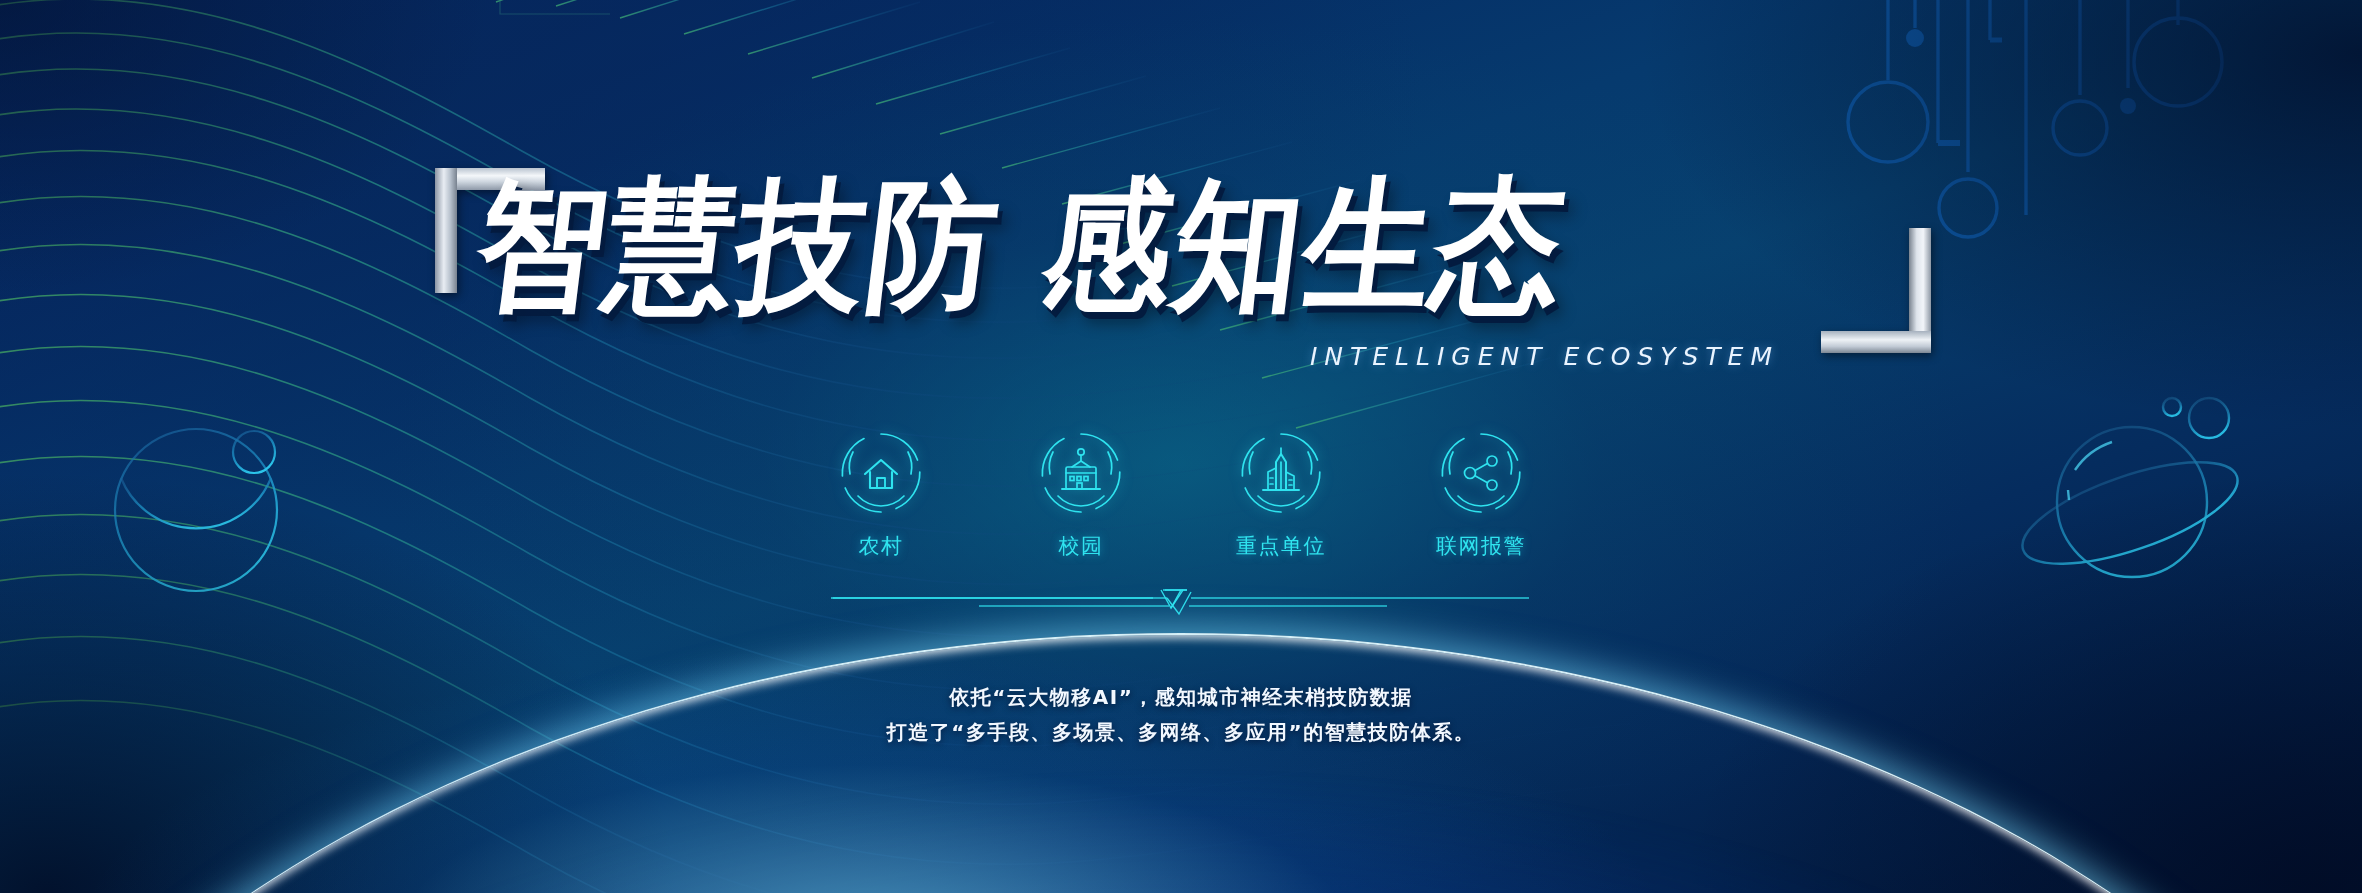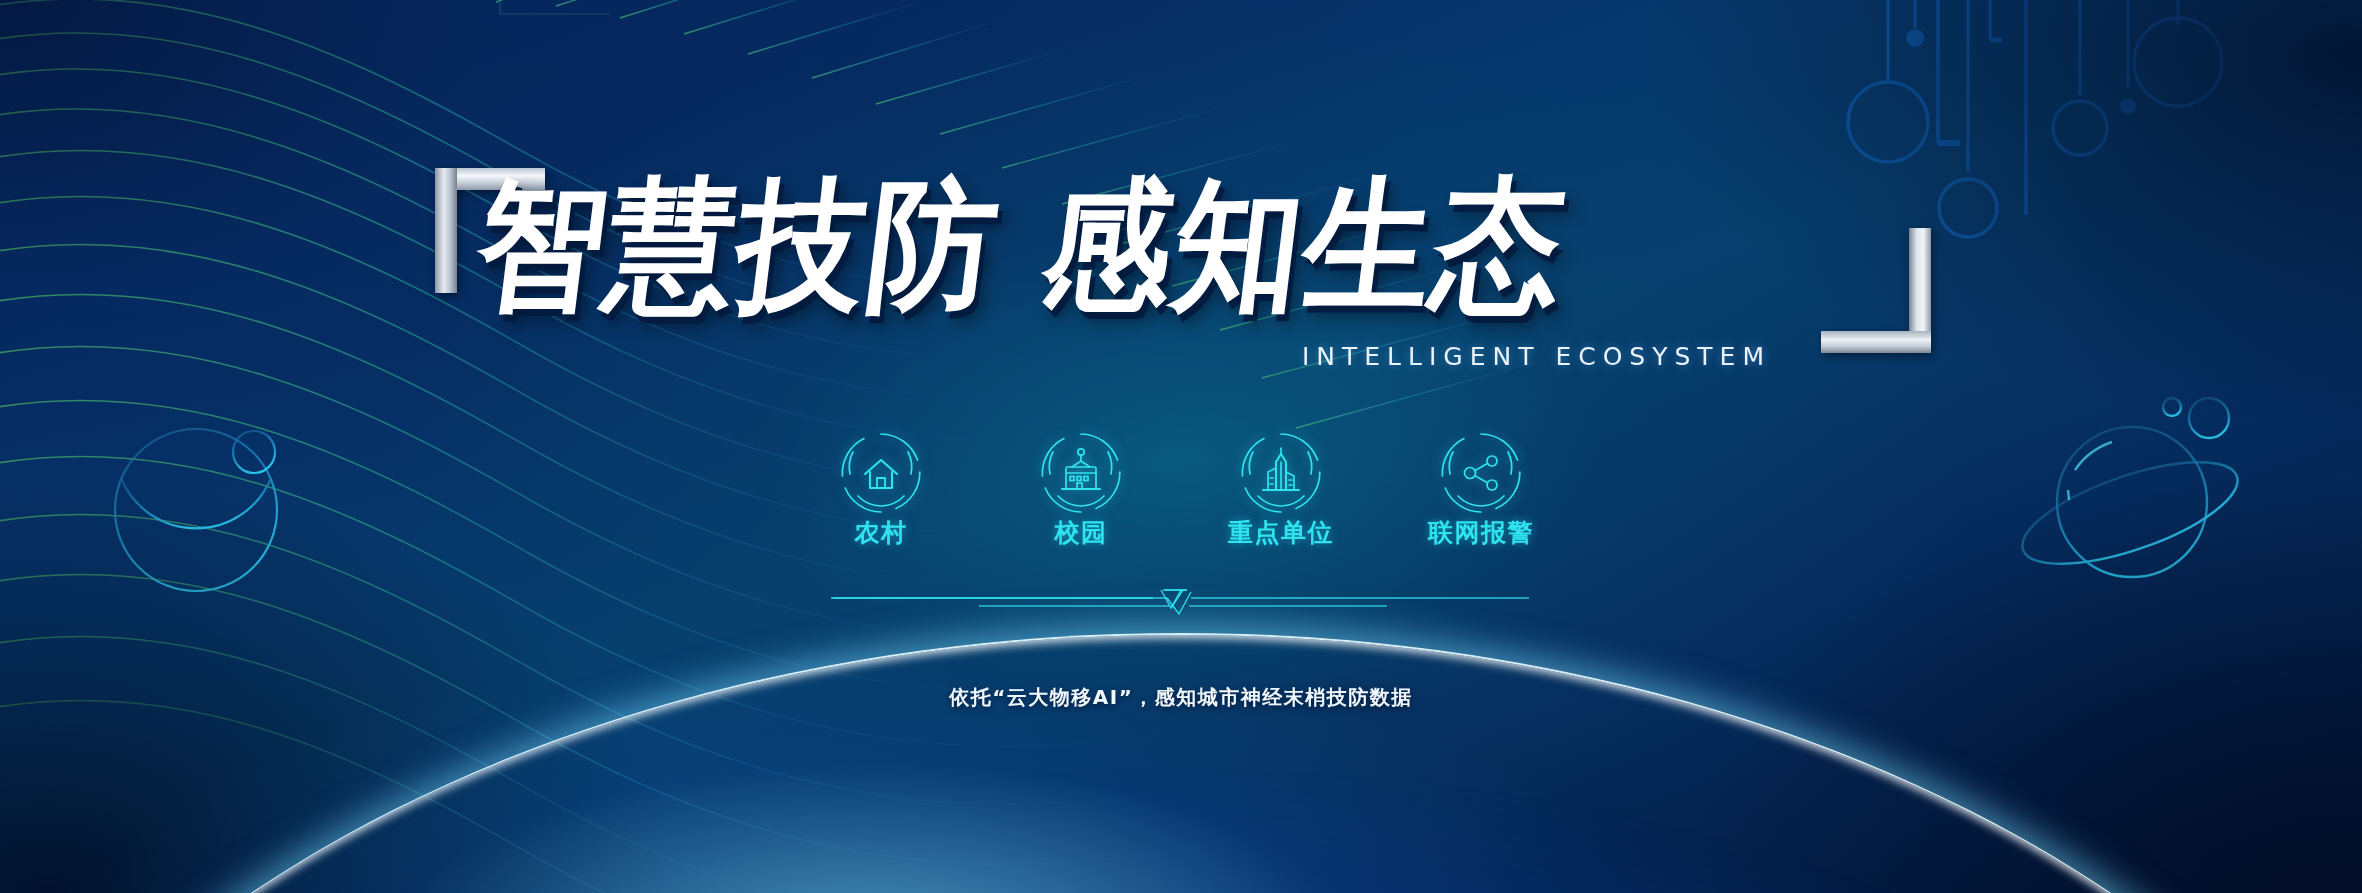--- a/index.html
+++ b/index.html
@@ -78,23 +78,24 @@
     white-space:nowrap;
     transform:skewX(-7deg) scaleY(1.12);
     transform-origin:left top;
     text-shadow:
        5px 6px 0 rgba(3,26,62,0.95),
        9px 10px 14px rgba(0,0,0,0.40);
     line-height:1.0;
   }
 
   #subtitle {
-    position:absolute; right:170px; top:192px;
+    position:absolute; right:162px; top:192px;
     font-family:"DejaVu Sans","Liberation Sans",sans-serif;
     font-size:25px;
+    font-style:italic;
     font-weight:400;
     letter-spacing:7px;
     color:#eaf4ff;
     white-space:nowrap;
     text-shadow:0 0 10px rgba(120,190,255,0.45);
   }
 
   
   #icon-row {
     position:absolute; top:430px; left:50%;
@@ -103,24 +104,24 @@
     gap:70px;
   }
   .icon-item {
     width:130px;
     display:flex; flex-direction:column; align-items:center;
   }
   .icon-ring { width:86px; height:86px; position:relative; }
   .icon-ring svg { display:block; width:86px; height:86px;
       filter:drop-shadow(0 0 6px rgba(40,220,235,0.55)); }
   .icon-label {
-    margin-top:0;
+    margin-top:16px;
     font-family:"DejaVu Sans","Liberation Sans",sans-serif;
-    font-size:25px;
-    font-weight:bold;
+    font-size:21px;
+    font-weight:normal;
     color:#2fe3ef;
     letter-spacing:1.5px;
     white-space:nowrap;
     text-shadow:0 0 8px rgba(30,200,225,0.55);
   }
 
   
   #divider {
     position:absolute; top:588px; left:50%;
     transform:translateX(-50%);
@@ -443,16 +444,17 @@
           <path d="M334,2 L356,2" stroke-opacity="0.95"></path>
           <path d="M360,10 L698,10" stroke-opacity="0.85"></path>
           <path d="M148,18 L338,18" stroke-opacity="0.80"></path>
           <path d="M358,18 L556,18" stroke-opacity="0.80"></path>
         </g>
       </svg>
     </div>
 
     <div id="description">
       <div class="desc-line">依托“云大物移AI”，感知城市神经末梢技防数据</div>
+      <div class="desc-line">打造了“多手段、多场景、多网络、多应用”的智慧技防体系。</div>
     </div>
 
   </div>
 </div>
 
 </body></html>

